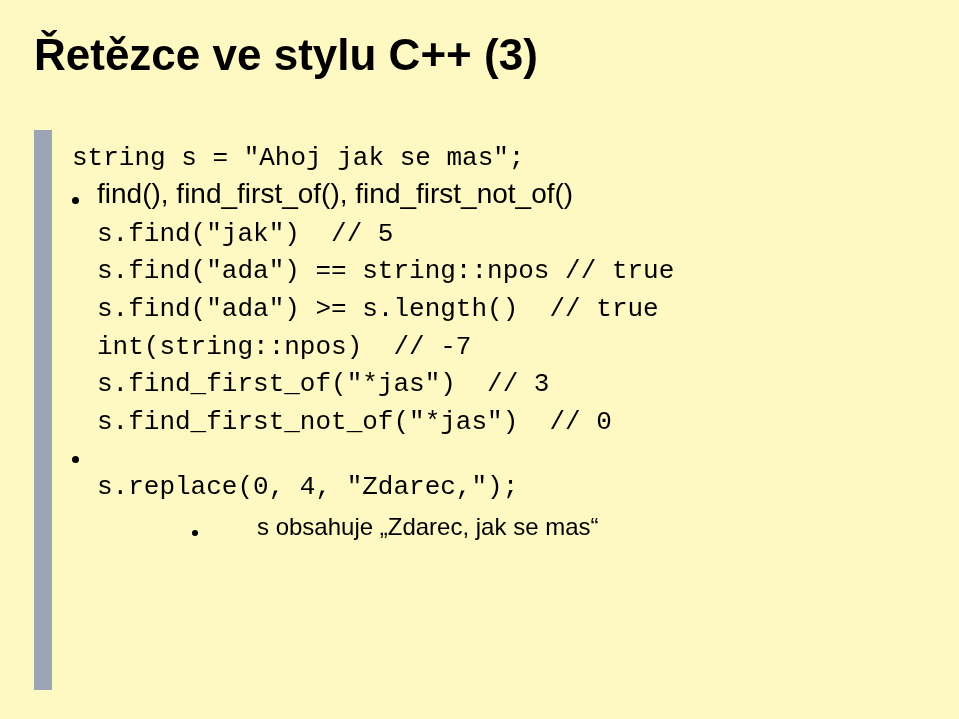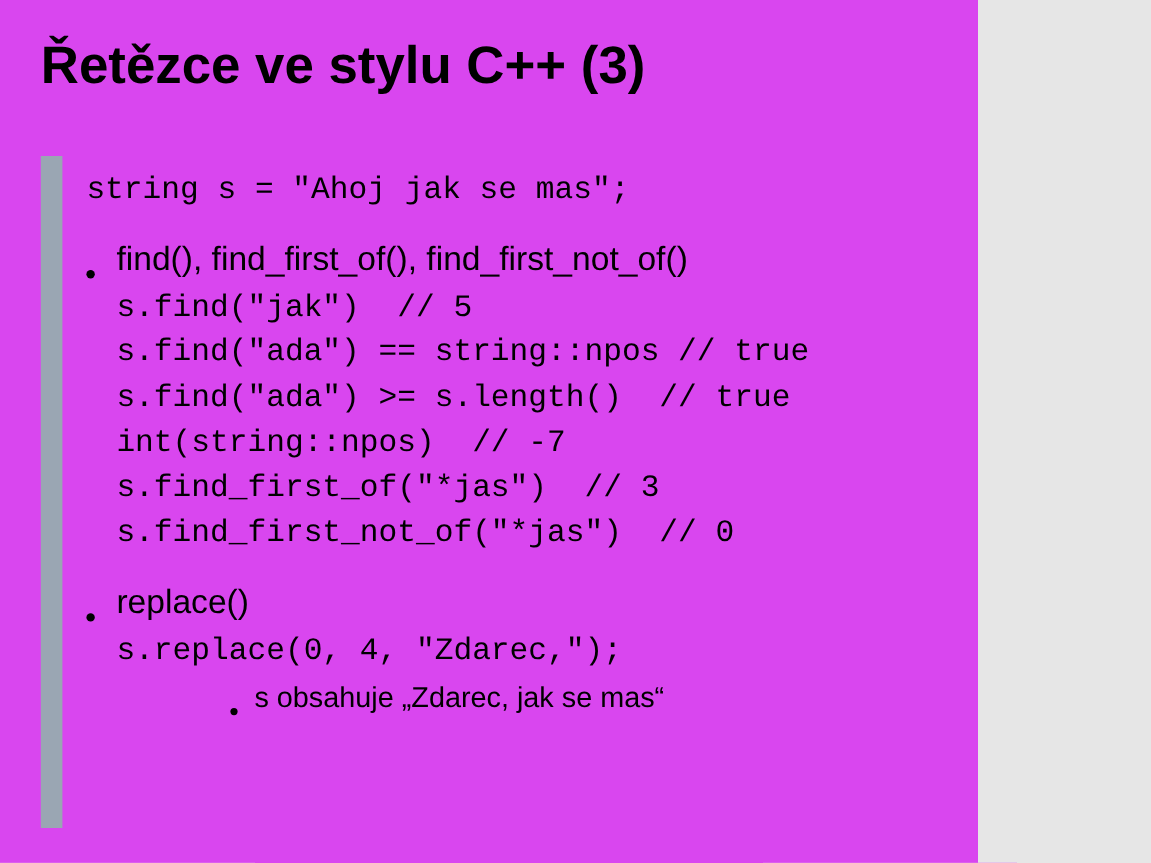--- a/index.html
+++ b/index.html
@@ -5,23 +5,23 @@
   * { margin: 0; padding: 0; box-sizing: border-box; }
   body {
     width: 959px;
     height: 719px;
     background: #e6e6e6;
     font-family: Arial, Helvetica, sans-serif;
     position: relative;
     overflow: hidden;
   }
   .slide {
-    width: 815px;
+    width: 959px;
     height: 719px;
-    background: #d946ef;
+    background: #fef9c3;
     position: relative;
   }
   .accent-bar {
     position: absolute;
     left: 34px;
     top: 130px;
     width: 18px;
     height: 560px;
     background: #9aa6b3;
   }
@@ -41,44 +41,44 @@
     color: #000;
   }
   .code-line {
     font-family: "Courier New", Courier, monospace;
     font-size: 26px;
     line-height: 1.45;
     white-space: pre;
   }
   .bullet-row {
     display: flex;
-    align-items: flex-end;
-    margin-top: 22px;
+    align-items: center;
     margin-bottom: 6px;
   }
   .small-dot {
     width: 7px;
     height: 7px;
     background: #000;
     border-radius: 50%;
     margin-top: 14px;
     margin-right: 18px;
   }
   .bullet-text {
     font-size: 28px;
     font-family: Arial, Helvetica, sans-serif;
   }
   .code-block {
     margin-left: 25px;
   }
   .sub-bullet-row {
     display: flex;
-    align-items: flex-end;
+    align-items: center;
     margin-left: 120px;
     margin-top: 6px;
+    gap: 45px;
   }
   .sub-dot {
     width: 6px;
     height: 6px;
     background: #000;
     border-radius: 50%;
     margin-top: 12px;
     margin-right: 14px;
   }
   .sub-text {
@@ -107,21 +107,20 @@
       <div class="code-line">s.find("jak")  // 5</div>
       <div class="code-line">s.find("ada") == string::npos // true</div>
       <div class="code-line">s.find("ada") &gt;= s.length()  // true</div>
       <div class="code-line">int(string::npos)  // -7</div>
       <div class="code-line">s.find_first_of("*jas")  // 3</div>
       <div class="code-line">s.find_first_not_of("*jas")  // 0</div>
     </div>
 
     <div class="bullet-row">
       <div class="small-dot"></div>
-      <div class="bullet-text">replace()</div>
     </div>
 
     <div class="code-block">
       <div class="code-line">s.replace(0, 4, "Zdarec,");</div>
     </div>
 
     <div class="sub-bullet-row">
       <div class="sub-dot"></div>
       <div class="sub-text">s obsahuje „Zdarec, jak se mas“</div>
     </div>

